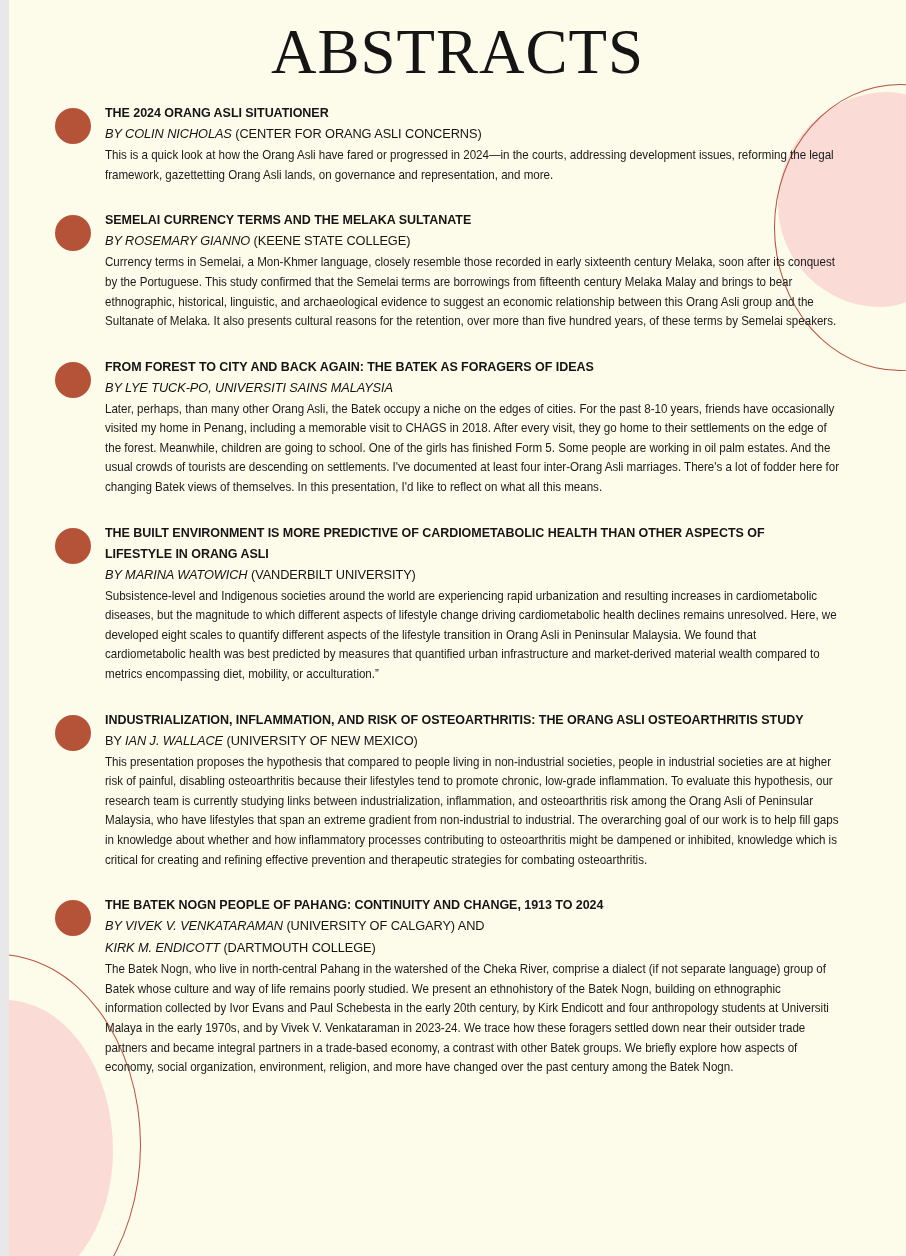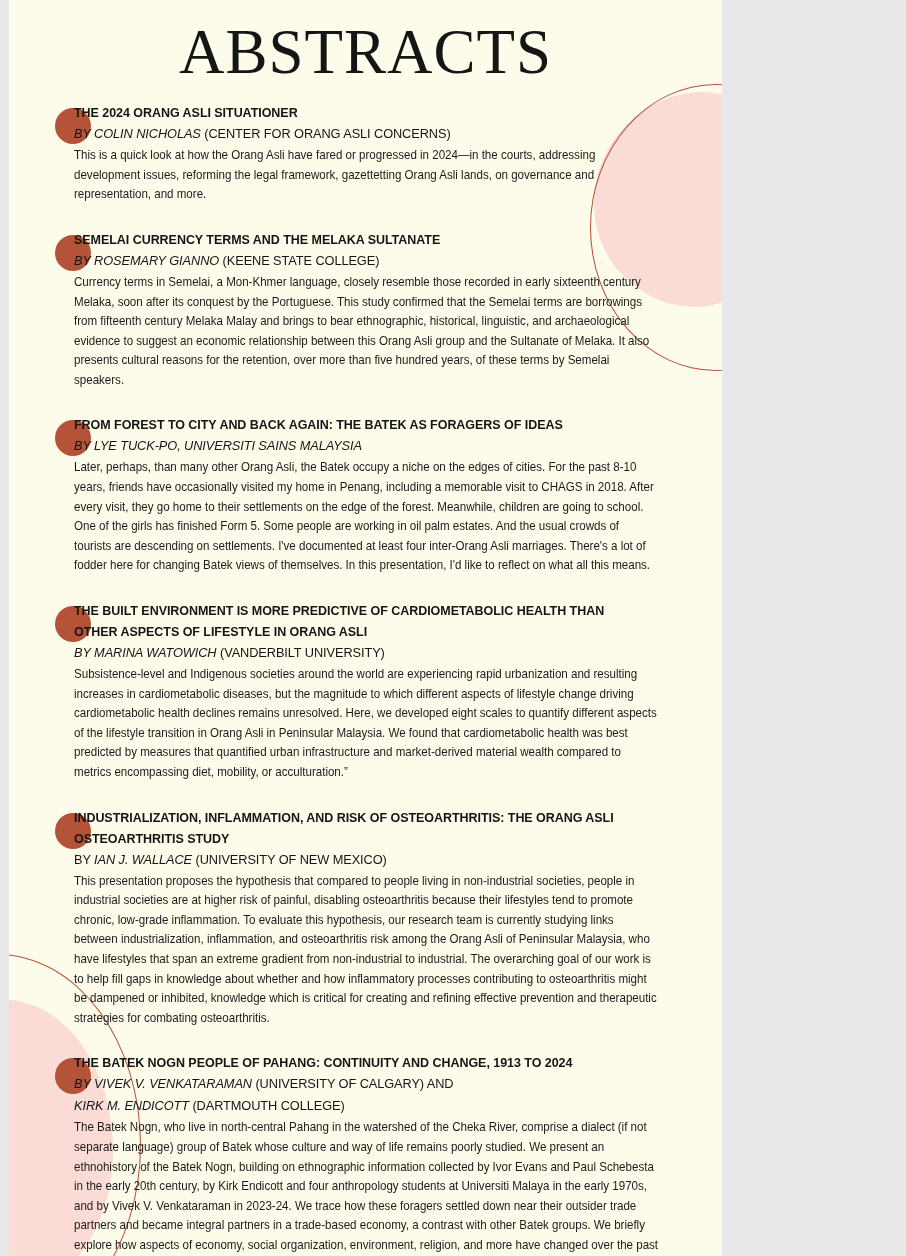--- a/index.html
+++ b/index.html
@@ -12,21 +12,21 @@
     height: 1256px;
     background: #e8e8e8;
     font-family: "Liberation Sans", sans-serif;
     overflow: hidden;
   }
 
   .page {
     position: absolute;
     left: 9px;
     top: 0;
-    width: 713px;
+    width: 897px;
     height: 1256px;
     background: #fdfbea;
     overflow: hidden;
   }
 
   
   .deco-layer {
     position: absolute;
     inset: 0;
     pointer-events: none;
@@ -87,21 +87,21 @@
     line-height: 1.05;
   }
 
   .abstract-list {
     margin: 17px 0 0 0;
     padding: 0;
     list-style: none;
   }
   .abstract {
     position: relative;
-    padding: 0 48px 0 65px;
+    padding: 0 48px 0 96px;
     margin-bottom: 24px;
   }
   .abstract:last-child { margin-bottom: 17px; }
 
   .bullet {
     position: absolute;
     left: 46px;
     top: 6px;
     width: 36px;
     height: 36px;

